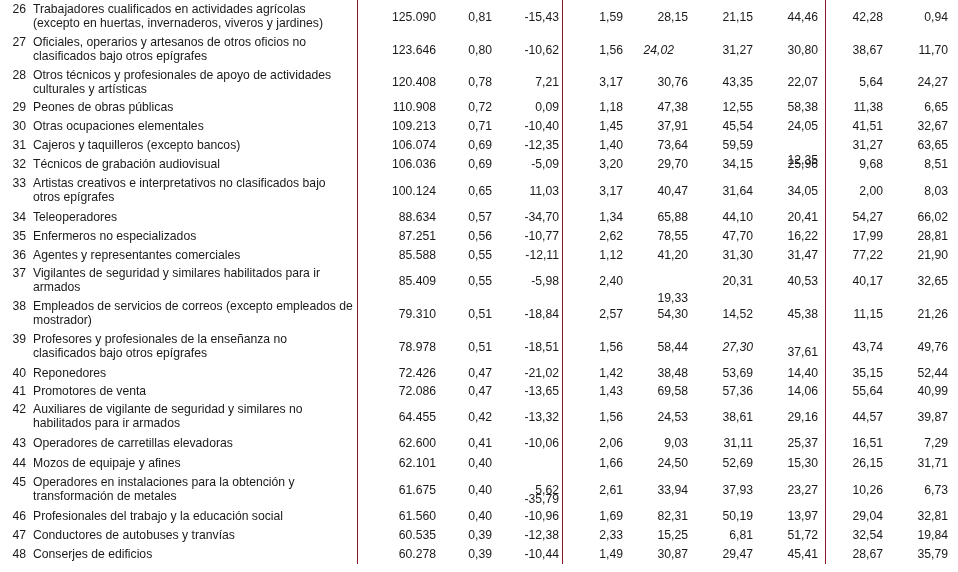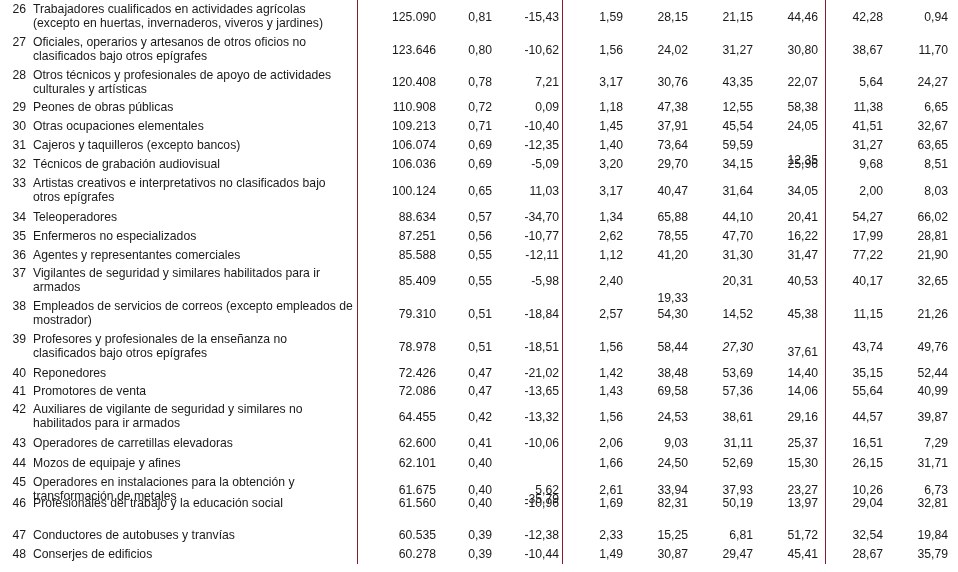--- a/index.html
+++ b/index.html
@@ -32,21 +32,21 @@
       <span class="cell" style="right: 75px; top: 9.5px;">42,28</span>
       <span class="cell" style="right: 10px; top: 9.5px;">0,94</span>
     </div>
     <div class="row" style="top: 33px; height: 33px;">
       <span class="num" style="top: 2px;">27</span>
       <span class="label" style="top: 2px;">Oficiales, operarios y artesanos de otros oficios no clasificados bajo otros epígrafes</span>
       <span class="cell" style="right: 522px; top: 9.5px;">123.646</span>
       <span class="cell" style="right: 466px; top: 9.5px;">0,80</span>
       <span class="cell" style="right: 399px; top: 9.5px;">-10,62</span>
       <span class="cell" style="right: 335px; top: 9.5px;">1,56</span>
-      <span class="cell" style="right: 270px; top: 9.5px;">24,02</span>
+      <span class="cell" style="right: 284px; top: 9.5px; font-style: italic;">24,02</span>
       <span class="cell" style="right: 205px; top: 9.5px;">31,27</span>
       <span class="cell" style="right: 140px; top: 9.5px;">30,80</span>
       <span class="cell" style="right: 75px; top: 9.5px;">38,67</span>
       <span class="cell" style="right: 10px; top: 9.5px;">11,70</span>
     </div>
     <div class="row" style="top: 66px; height: 31px;">
       <span class="num" style="top: 2px;">28</span>
       <span class="label" style="top: 2px;">Otros técnicos y profesionales de apoyo de actividades culturales y artísticas</span>
       <span class="cell" style="right: 522px; top: 8.5px;">120.408</span>
       <span class="cell" style="right: 466px; top: 8.5px;">0,78</span>
@@ -272,21 +272,21 @@
       <span class="cell" style="right: 522px; top: 9.5px;">61.675</span>
       <span class="cell" style="right: 466px; top: 9.5px;">0,40</span>
       <span class="cell" style="right: 399px; top: 9.5px;">5,62</span>
       <span class="cell" style="right: 335px; top: 9.5px;">2,61</span>
       <span class="cell" style="right: 270px; top: 9.5px;">33,94</span>
       <span class="cell" style="right: 205px; top: 9.5px;">37,93</span>
       <span class="cell" style="right: 140px; top: 9.5px;">23,27</span>
       <span class="cell" style="right: 75px; top: 9.5px;">10,26</span>
       <span class="cell" style="right: 10px; top: 9.5px;">6,73</span>
     </div>
-    <div class="row" style="top: 493px; height: 19px;">
+    <div class="row" style="top: 506px; height: 19px;">
       <span class="num" style="top: 2.5px;">46</span>
       <span class="label" style="top: 2.5px;">Profesionales del trabajo y la educación social</span>
       <span class="cell" style="right: 522px; top: 2.5px;">61.560</span>
       <span class="cell" style="right: 466px; top: 2.5px;">0,40</span>
       <span class="cell" style="right: 399px; top: 2.5px;">-10,96</span>
       <span class="cell" style="right: 335px; top: 2.5px;">1,69</span>
       <span class="cell" style="right: 270px; top: 2.5px;">82,31</span>
       <span class="cell" style="right: 205px; top: 2.5px;">50,19</span>
       <span class="cell" style="right: 140px; top: 2.5px;">13,97</span>
       <span class="cell" style="right: 75px; top: 2.5px;">29,04</span>

